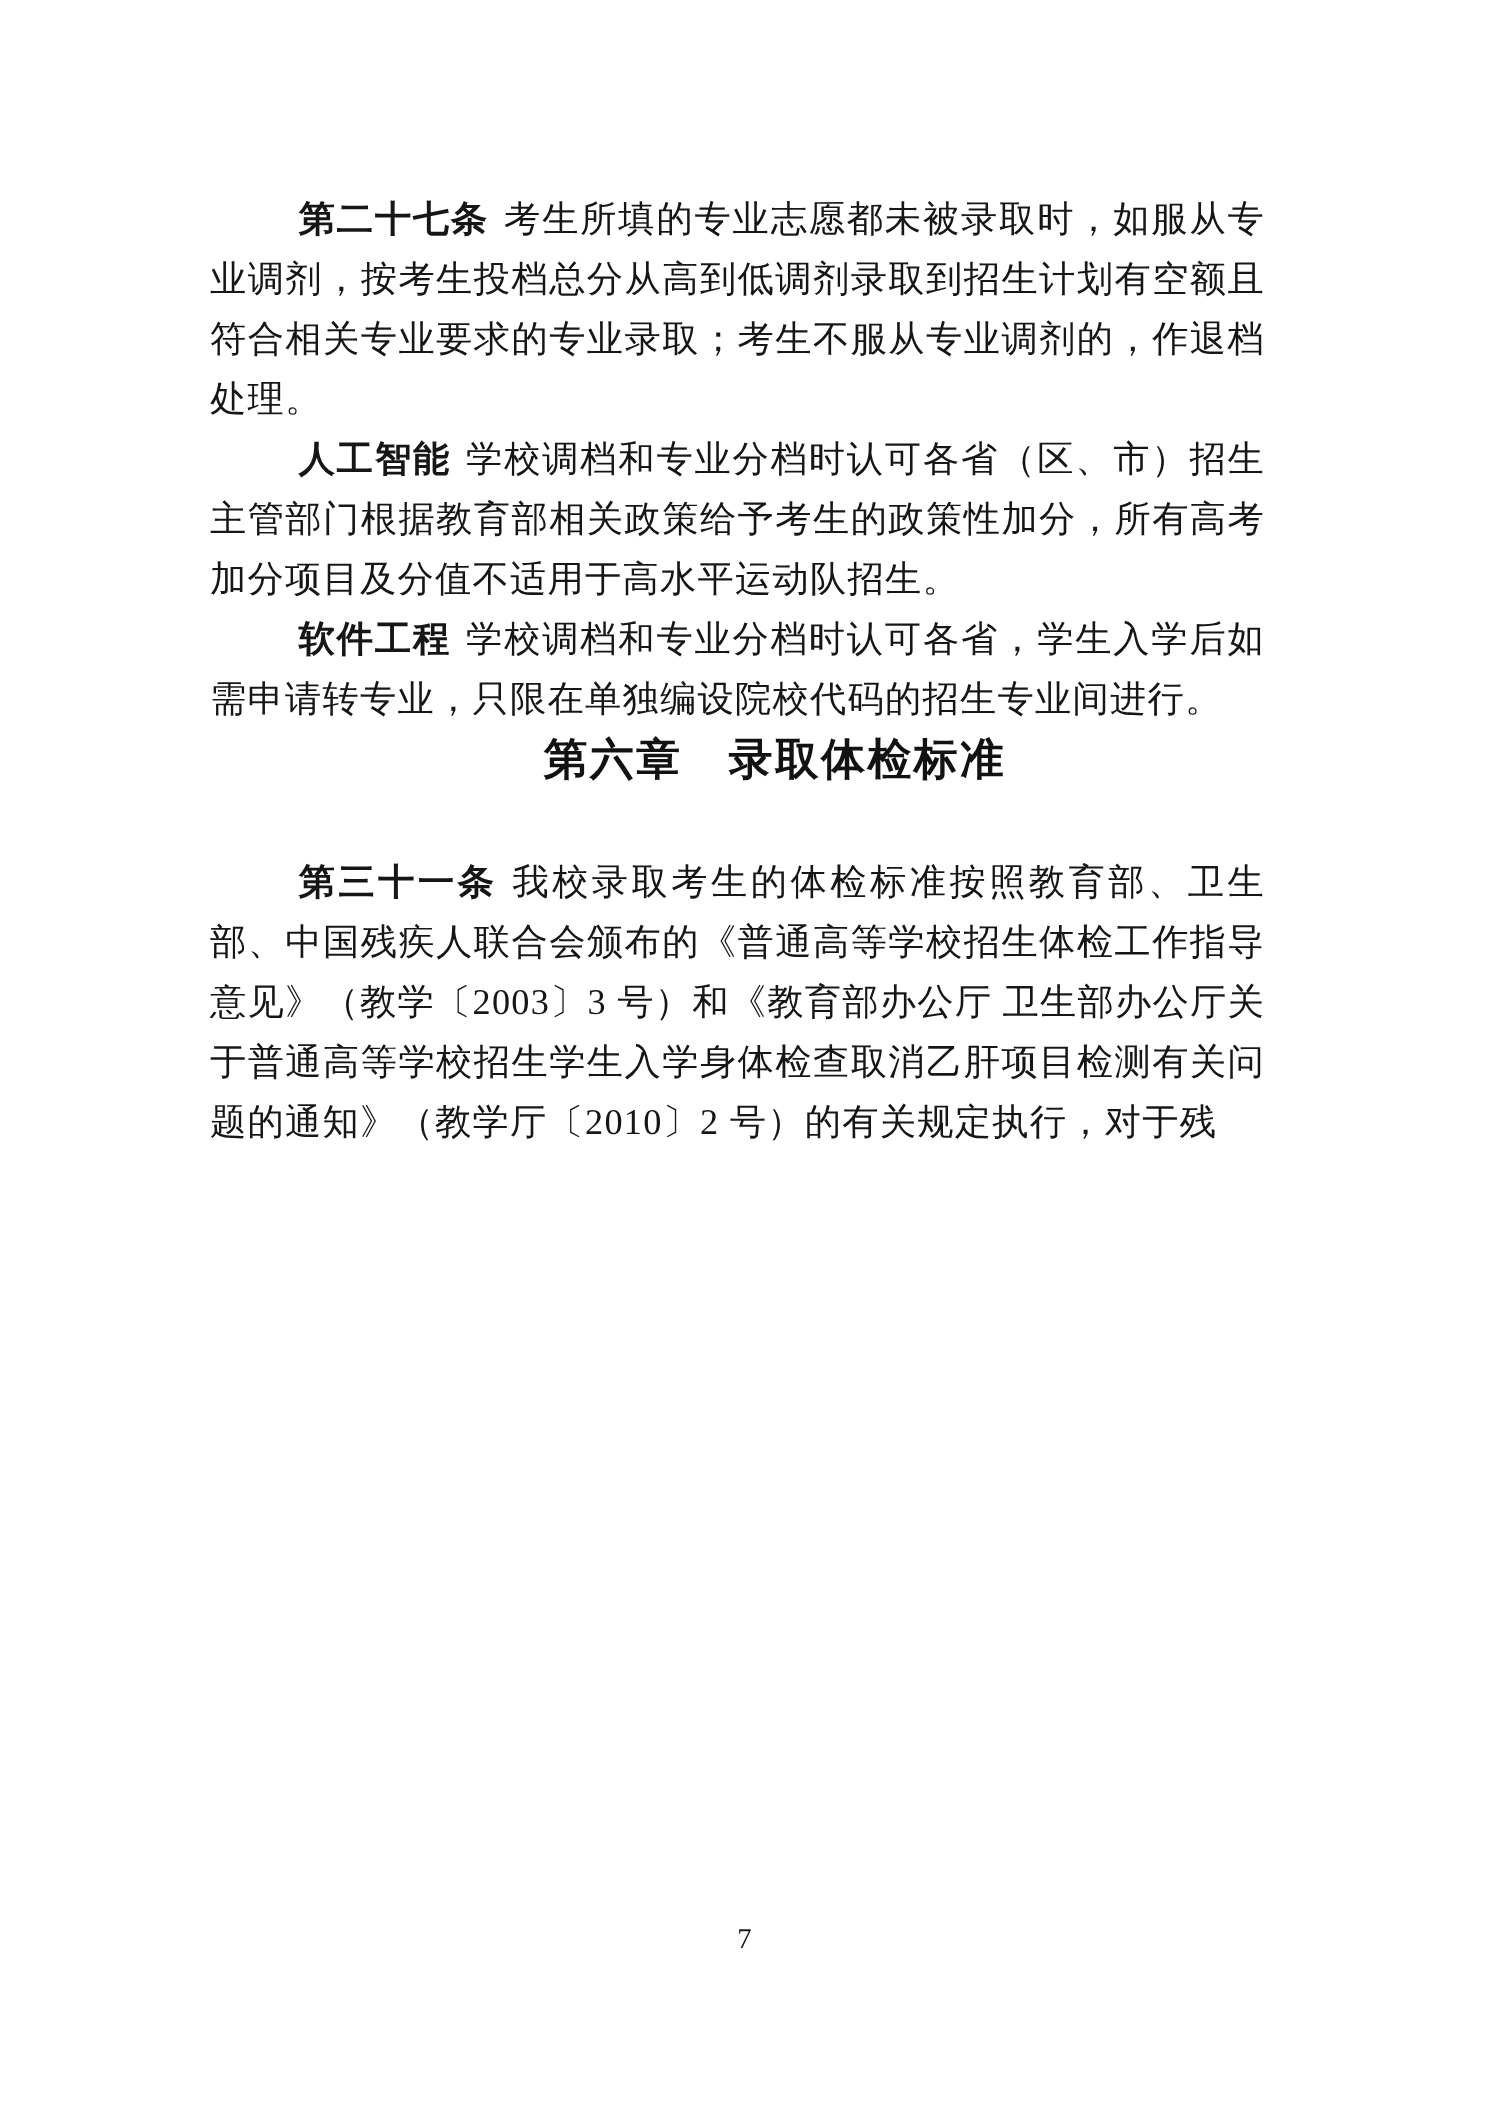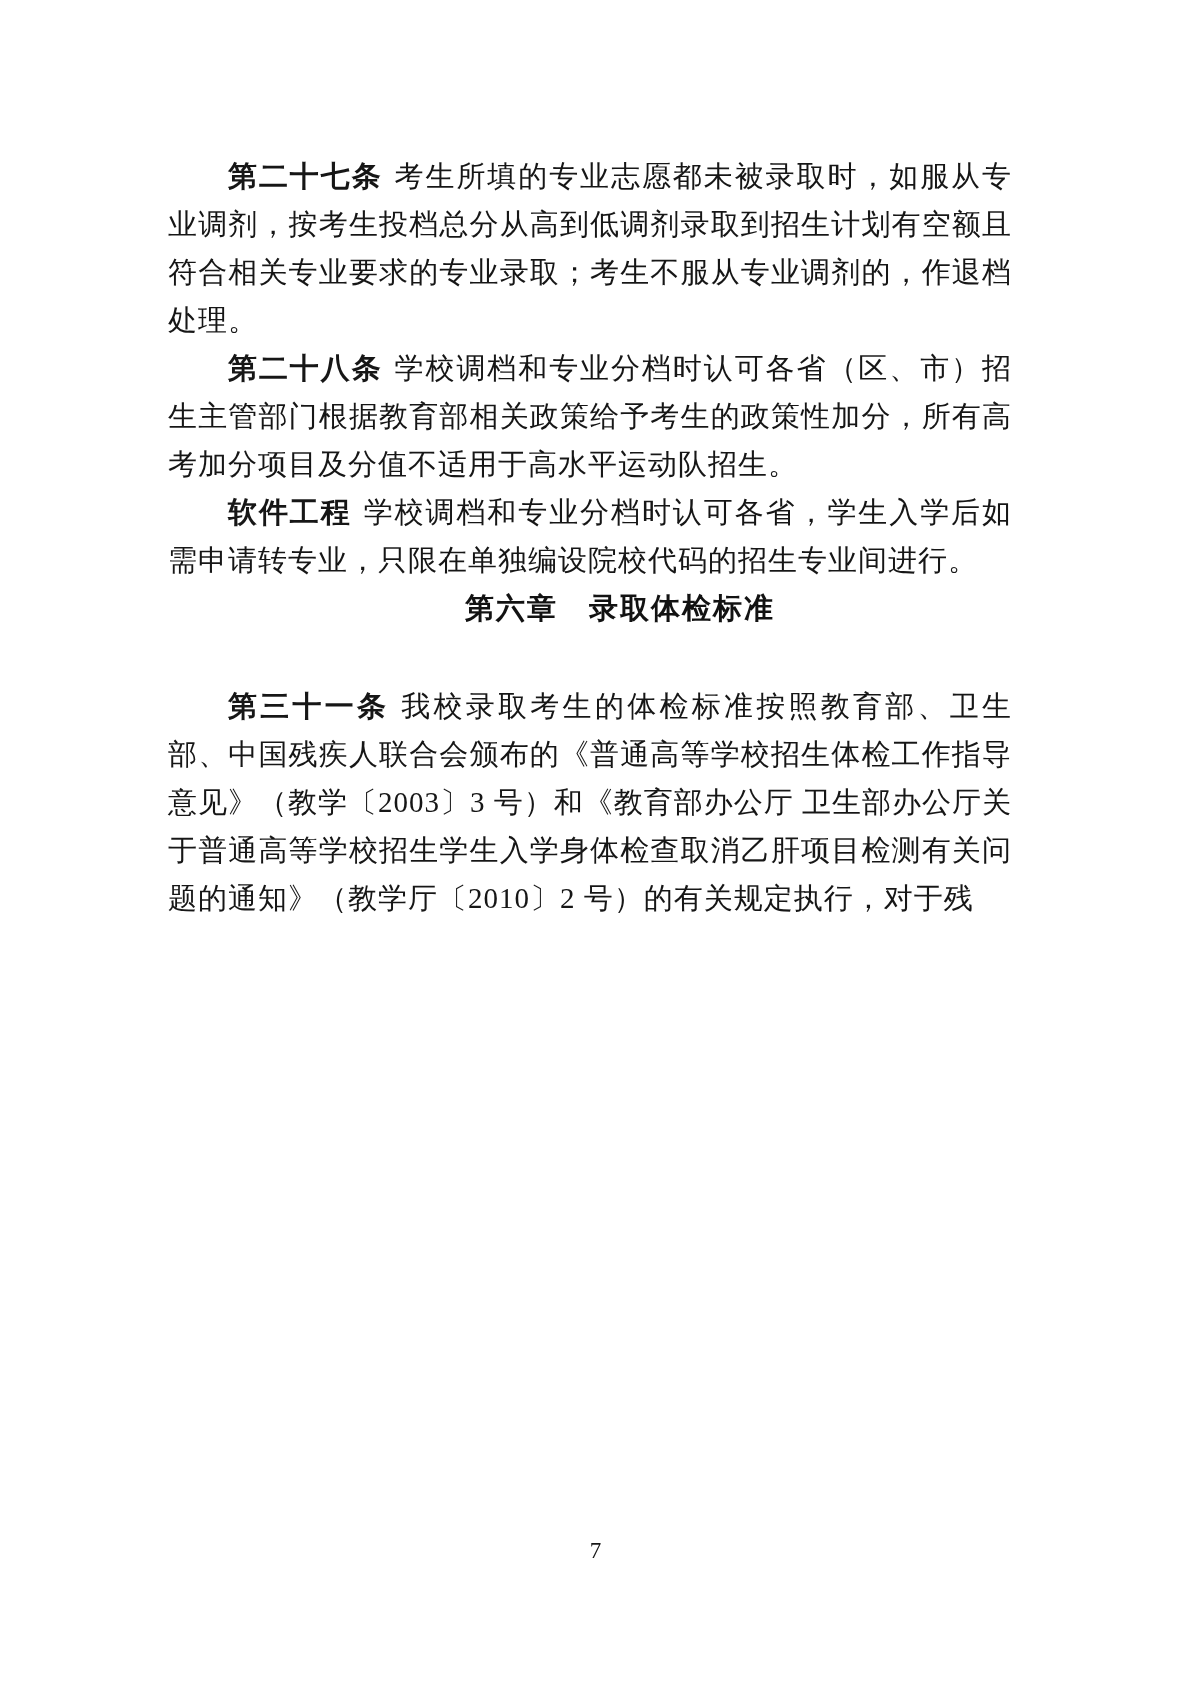--- a/index.html
+++ b/index.html
@@ -26,26 +26,27 @@
     letter-spacing: 1px;
     text-align: justify;
   }
   .content p {
     margin: 0;
     text-indent: 60px;
   }
   .term {
     font-weight: bold;
     margin-right: 12px;
+    margin-left: 11px;
   }
   .chapter-heading {
     margin: 115px 0 0 0;
     font-family: "Liberation Sans", "DejaVu Sans", sans-serif;
     font-weight: bold;
-    font-size: 29px;
+    font-size: 35px;
     line-height: 48px;
     text-align: center;
     text-indent: 0;
     letter-spacing: 2px;
     color: #121212;
   }
   p.after-heading {
     margin-top: 50px;
   }
   .page-number {
@@ -63,21 +64,21 @@
 </head>
 <body>
 
 <div class="page">
 
   <div class="content">
 
     <p><b class="term">第二十七条</b><span>考生所填的专业志愿都未被录取时，如服从专业调剂，按考生投档总分从高到低调剂录取到招生计划有空额且符合相关专业要求的专业录取；考生不服从专业调剂的，作退档处理。</span></p>
 
 
-    <p><b class="term">第二十八条</b><span>学校调档和专业分档时认可各省（区、市）招生主管部门根据教育部相关政策给予考生的政策性加分，所有高考加分项目及分值不适用于高水平运动队招生。</span></p>
+    <p><b class="term">人工智能</b><span>学校调档和专业分档时认可各省（区、市）招生主管部门根据教育部相关政策给予考生的政策性加分，所有高考加分项目及分值不适用于高水平运动队招生。</span></p>
 
     <p><b class="term">软件工程</b><span>学校调档和专业分档时认可各省，学生入学后如需申请转专业，只限在单独编设院校代码的招生专业间进行。</span></p>
 
 
     <p class="chapter-heading">第六章　录取体检标准</p>
 
     <p class="after-heading"><b class="term">第三十一条</b><span>我校录取考生的体检标准按照教育部、卫生部、中国残疾人联合会颁布的《普通高等学校招生体检工作指导意见》（教学〔2003〕3 号）和《教育部办公厅 卫生部办公厅关于普通高等学校招生学生入学身体检查取消乙肝项目检测有关问题的通知》（教学厅〔2010〕2 号）的有关规定执行，对于残</span></p>
 
   </div>
 

